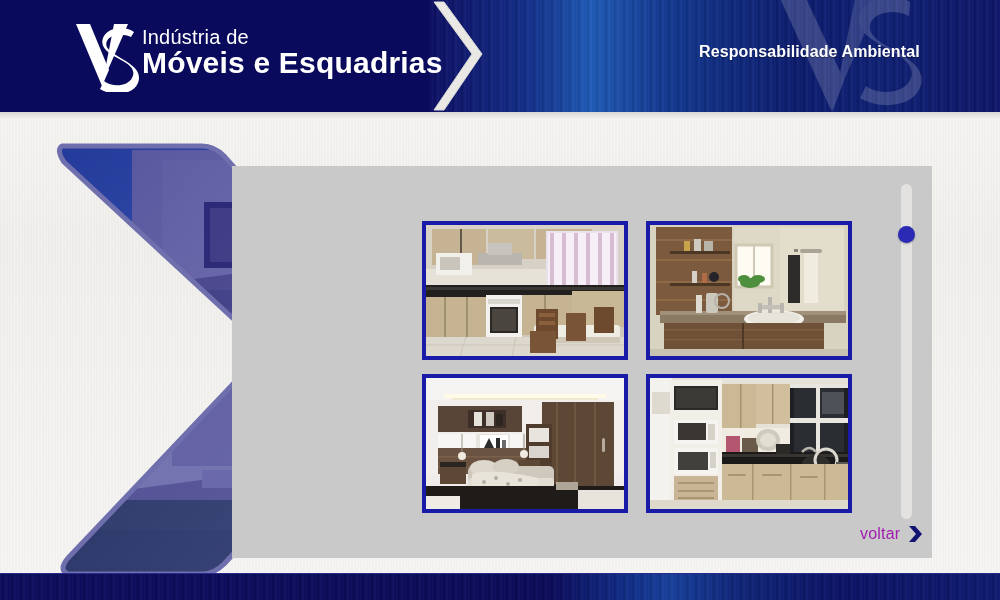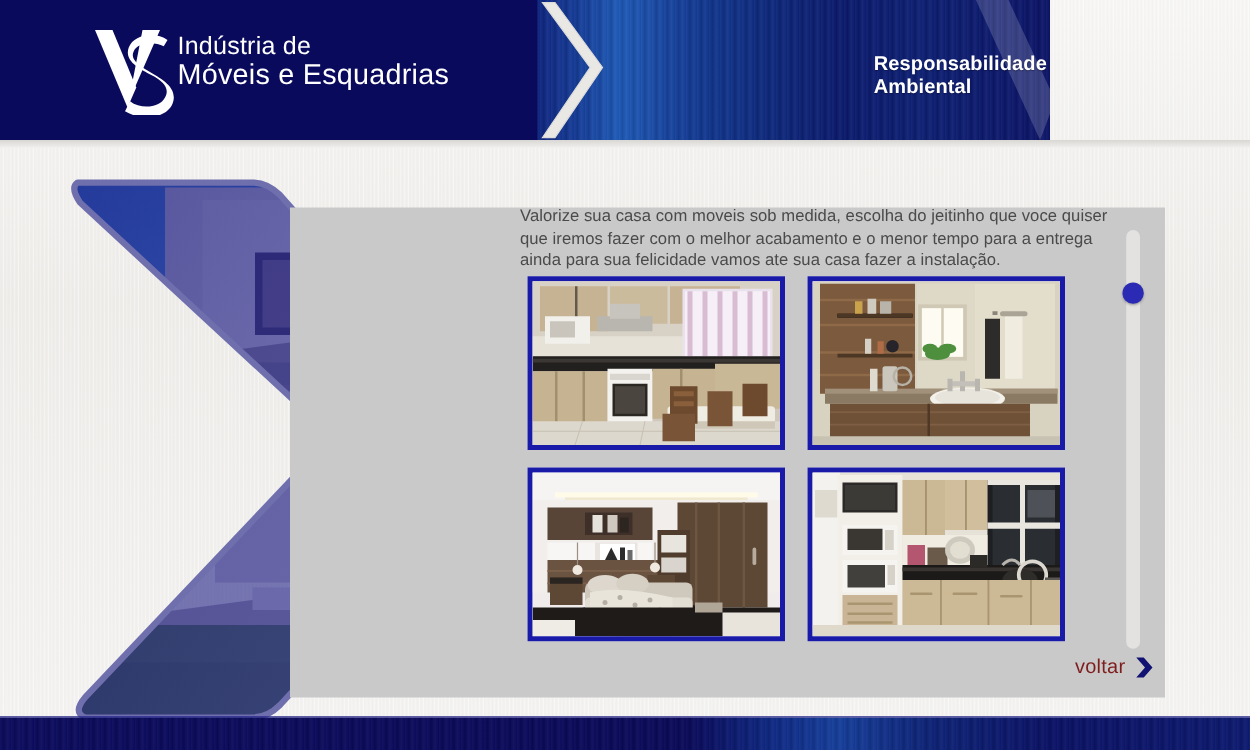--- a/index.html
+++ b/index.html
@@ -23,21 +23,21 @@
         rgba(0,0,0,0.012) 1px,
         rgba(255,255,255,0.0) 2px,
         rgba(255,255,255,0.5) 3px),
       linear-gradient(180deg, #f7f6f4 0%, #eeedea 40%, #f4f3f1 100%);
   }
 
   
   #header {
     position: absolute;
     left: 0; top: 0;
-    width: 840px; height: 112px;
+    width: 1000px; height: 112px;
     overflow: hidden;
     background:
       repeating-linear-gradient(90deg,
         rgba(255,255,255,0.04) 0px,
         rgba(0,0,0,0.10) 3px,
         rgba(255,255,255,0.05) 6px,
         rgba(0,0,0,0.04) 9px),
       linear-gradient(90deg,
         #0c0c63 0%,
         #0b0b60 42%,
@@ -84,22 +84,22 @@
     line-height: 1.02;
   }
   #logo-line1 {
     display: block;
     font-size: 20px;
     font-weight: 400;
     letter-spacing: 0.2px;
   }
   #logo-line2 {
     display: block;
-    font-size: 23px;
-    font-weight: 400;
+    font-size: 30px;
+    font-weight: 700;
     letter-spacing: 0.2px;
     margin-top: 1px;
   }
   #nav-link {
     position: absolute;
     left: 699px; top: 43px;
     color: #ffffff;
     font-size: 16px;
     font-weight: 700;
     letter-spacing: 0.1px;
@@ -197,21 +197,21 @@
   #voltar-link {
     position: absolute;
     left: 628px; top: 357px;
     display: flex;
     align-items: center;
     gap: 4px;
     text-decoration: none;
     cursor: pointer;
   }
   #voltar-label {
-    color: #7f1d1d;
+    color: #a21caf;
     font-size: 16px;
     font-weight: 400;
     letter-spacing: 0.2px;
   }
   #voltar-arrow { display: block; }
 
   
   #footer {
     position: absolute;
     left: 0; bottom: 0;
@@ -326,21 +326,20 @@
 
       <path d="M10 6 Q4 10 12 22 L200 196 Q214 210 200 224 L16 418 Q6 430 16 434
                L150 434 Q162 434 172 424 L344 238 Q356 224 344 210 L172 16
                Q162 6 150 6 Z" fill="none" stroke="#6f6fae" stroke-width="5" stroke-linejoin="round"></path>
     </svg>
     <div id="fotos-label">FOTOS</div>
   </div>
 
   <div id="content-panel">
 
-    <p id="intro-text">Valorize sua casa com moveis sob medida, escolha do jeitinho que voce quiser que iremos fazer com o melhor acabamento e o menor tempo para a entrega ainda para sua felicidade vamos ate sua casa fazer a instalação.</p>
 
     <div id="photo-grid">
 
       <div class="photo-frame">
         <svg viewBox="0 0 198 131" preserveAspectRatio="none">
           <rect width="198" height="131" fill="#cfc8bb"></rect>
 
           <rect x="0" y="0" width="198" height="62" fill="#d8d2c6"></rect>
           <rect x="0" y="44" width="140" height="16" fill="#e6e2d8"></rect>
 

